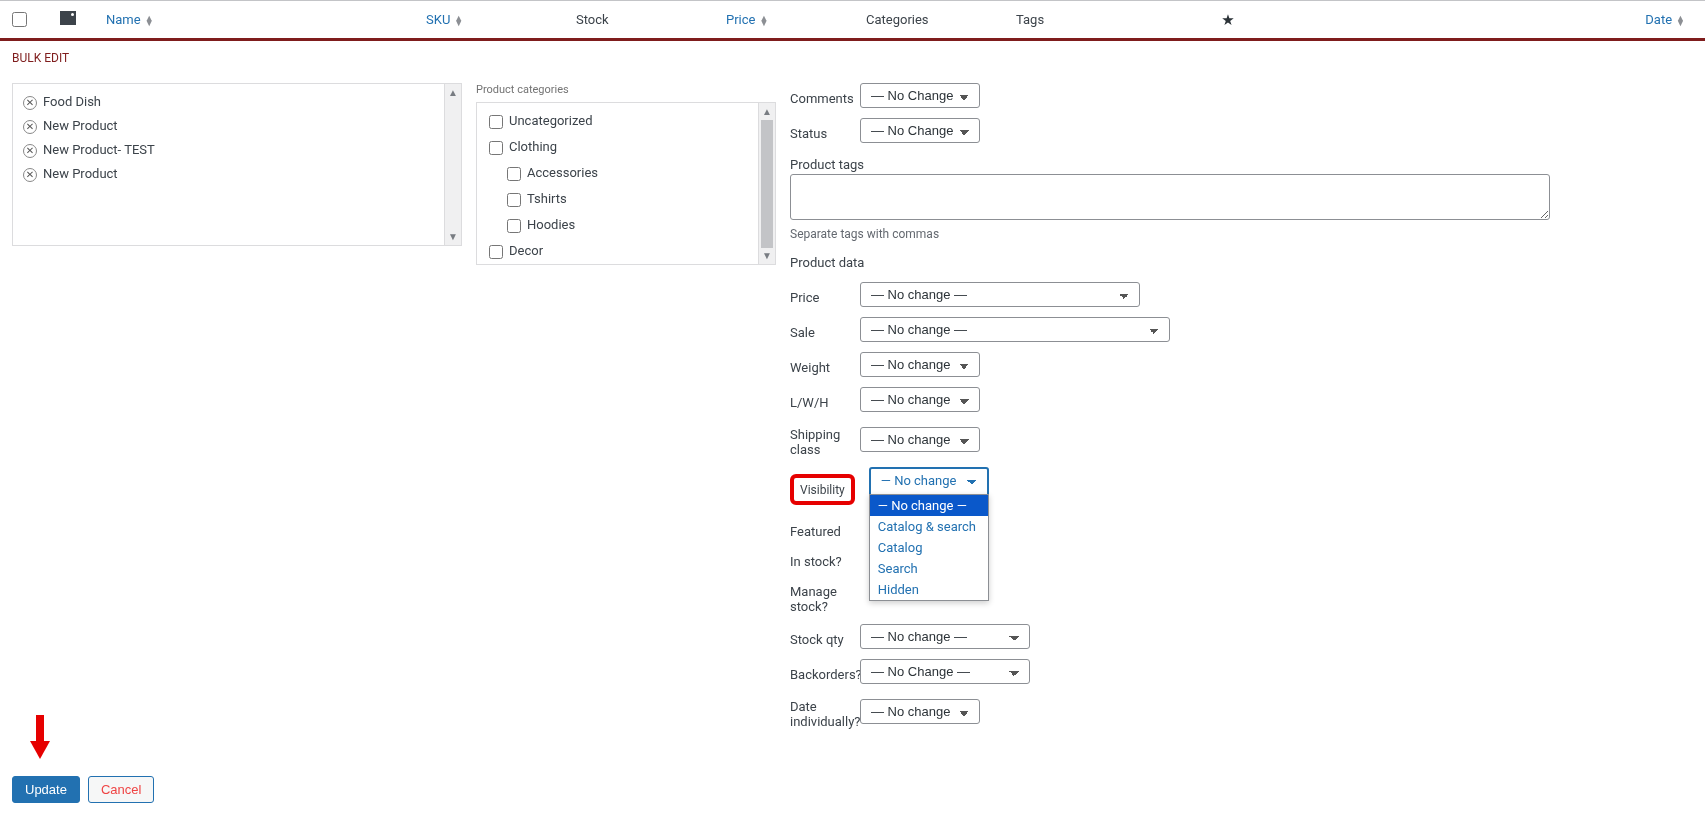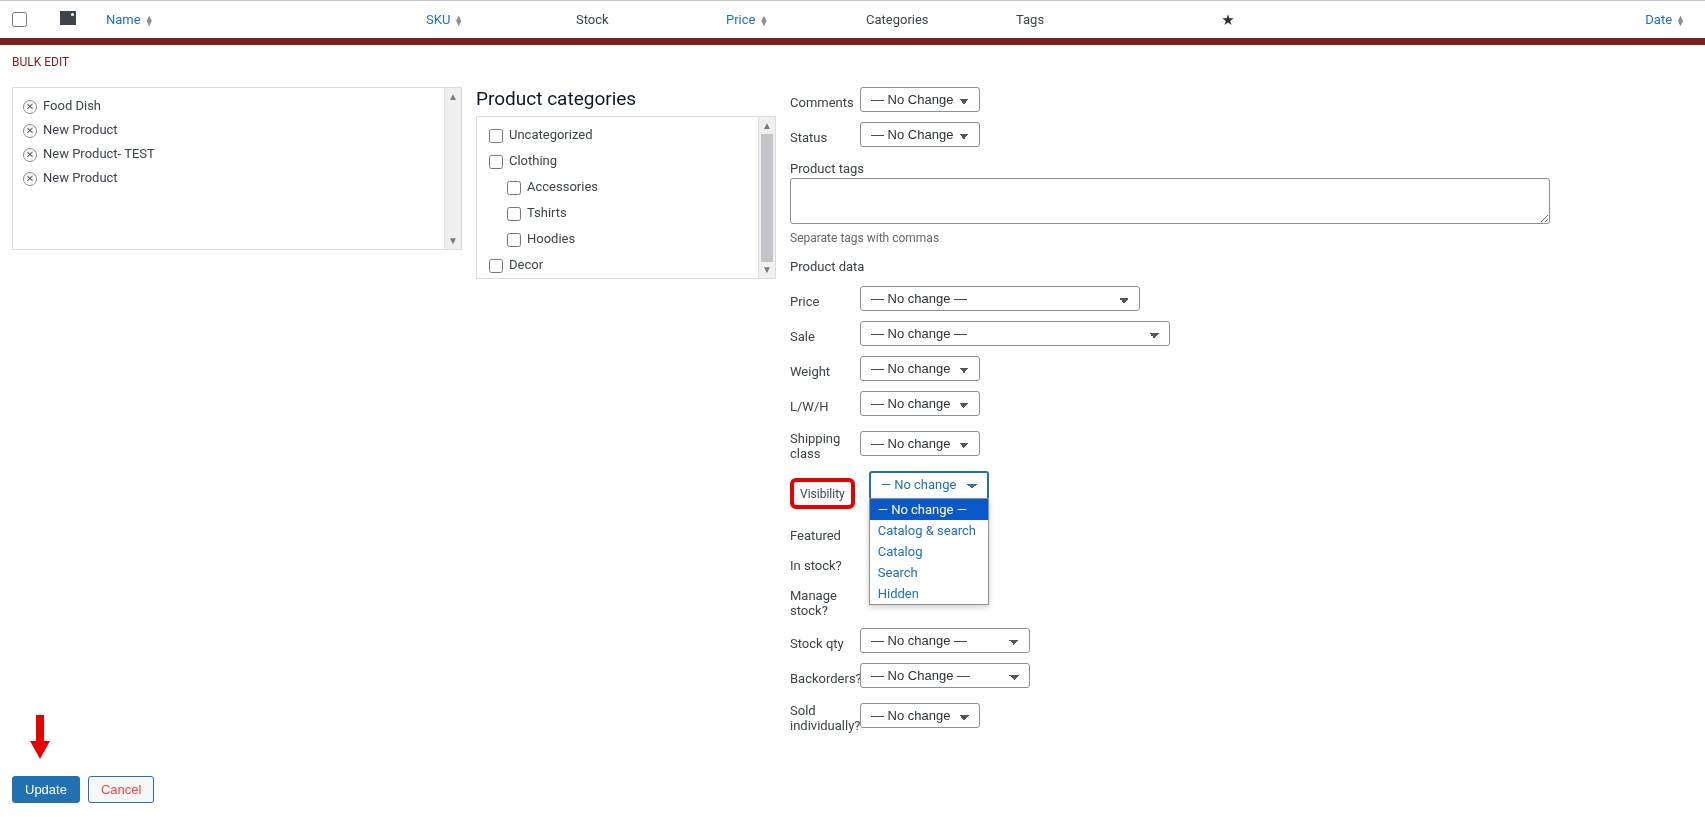--- a/index.html
+++ b/index.html
@@ -7,21 +7,21 @@
     margin: 0;
     font-family: -apple-system, BlinkMacSystemFont, "Segoe UI", Roboto, sans-serif;
     font-size: 13px;
     color: #3c434a;
     background: #fff;
   }
   .table-header {
     display: flex;
     align-items: center;
     border-top: 1px solid #c3c4c7;
-    border-bottom: 7px solid #7f1d1d;
+    border-bottom: 3px solid #7f1d1d;
     padding: 8px 0;
     background: #fff;
   }
   .th { padding: 0 8px; }
   .th-cb { width: 38px; text-align:center; }
   .th-thumb { width: 60px; text-align:center; color:#555; }
   .th-name { flex: 0 0 320px; color:#2271b1; }
   .th-sku { width: 150px; color:#2271b1; }
   .th-stock { width: 150px; }
   .th-price { width: 140px; color:#2271b1; }
@@ -46,21 +46,21 @@
     position:relative;
     background:#fff;
   }
   .panel-inner { padding:6px 8px; height:100%; overflow:hidden; }
   .bulk-item { padding:4px 2px; color:#3c434a; font-size:13px; }
   .bulk-item .xicon { display:inline-block; width:14px; height:14px; border:1px solid #888; border-radius:50%; font-size:10px; line-height:12px; text-align:center; margin-right:6px; color:#555; }
   .scroll-track { position:absolute; right:0; top:0; bottom:0; width:17px; background:#f0f0f1; border-left:1px solid #dcdcde; }
   .scroll-up, .scroll-down { height:17px; text-align:center; font-size:10px; color:#787c82; line-height:17px; }
   .scroll-thumb { background:#c3c4c7; position:absolute; left:2px; right:2px; }
 
-  .col2-title { font-size:19px; color:#0f172a; margin-bottom:6px; }
+  .col2-title { font-size:11px; color:#737373; margin-bottom:6px; }
   .cat-list label { display:block; padding:3px 0; font-size:13px; }
   .cat-list .sub { padding-left:18px; }
   .cat-list input { margin-right:6px; vertical-align:middle; width:14px; height:14px; }
 
   .fieldset { display:flex; flex-direction:column; gap:10px; }
   .row { display:flex; align-items:center; }
   .row .lbl { width:70px; padding-top:5px; font-size:13px; color:#3c434a; }
   .row .ctl { flex:1; }
   select.wp {
     border:1px solid #8c8f94; border-radius:3px; background:#fff; color:#2c3338;
@@ -244,21 +244,21 @@
           </div>
           <div class="row">
             <div class="lbl">Stock qty</div>
             <div class="ctl"><select class="wp w-md"><option>— No change —</option></select></div>
           </div>
           <div class="row">
             <div class="lbl">Backorders?</div>
             <div class="ctl"><select class="wp w-md"><option>— No Change —</option></select></div>
           </div>
           <div class="row">
-            <div class="lbl" style="width:70px">Sold individually?</div>
+            <div class="lbl" style="width:70px">Date individually?</div>
             <div class="ctl"><select class="wp w-sm"><option>— No change —</option></select></div>
           </div>
         </div>
       </div>
     </div>
   </div>
 
   <div class="arrow-down">
     <svg width="24" height="48" viewBox="0 0 24 48">
       <path d="M12 2 L12 32" stroke="#e60000" stroke-width="8" fill="none"></path>

